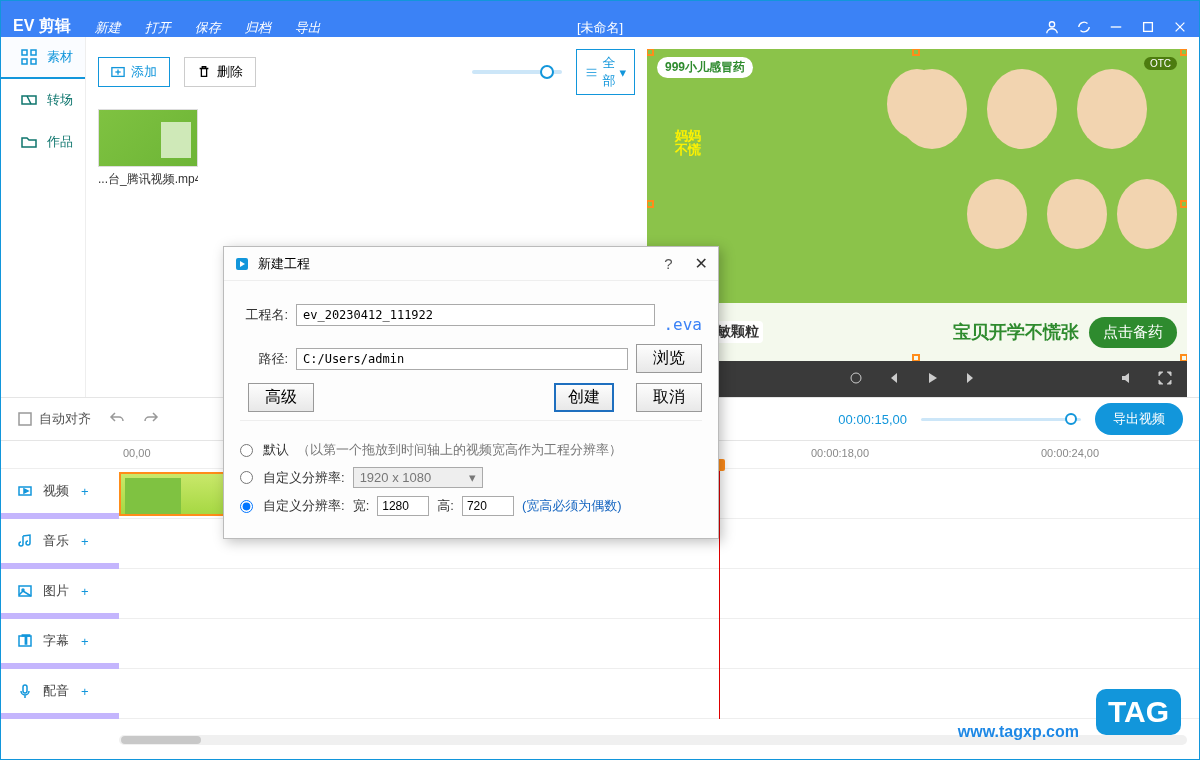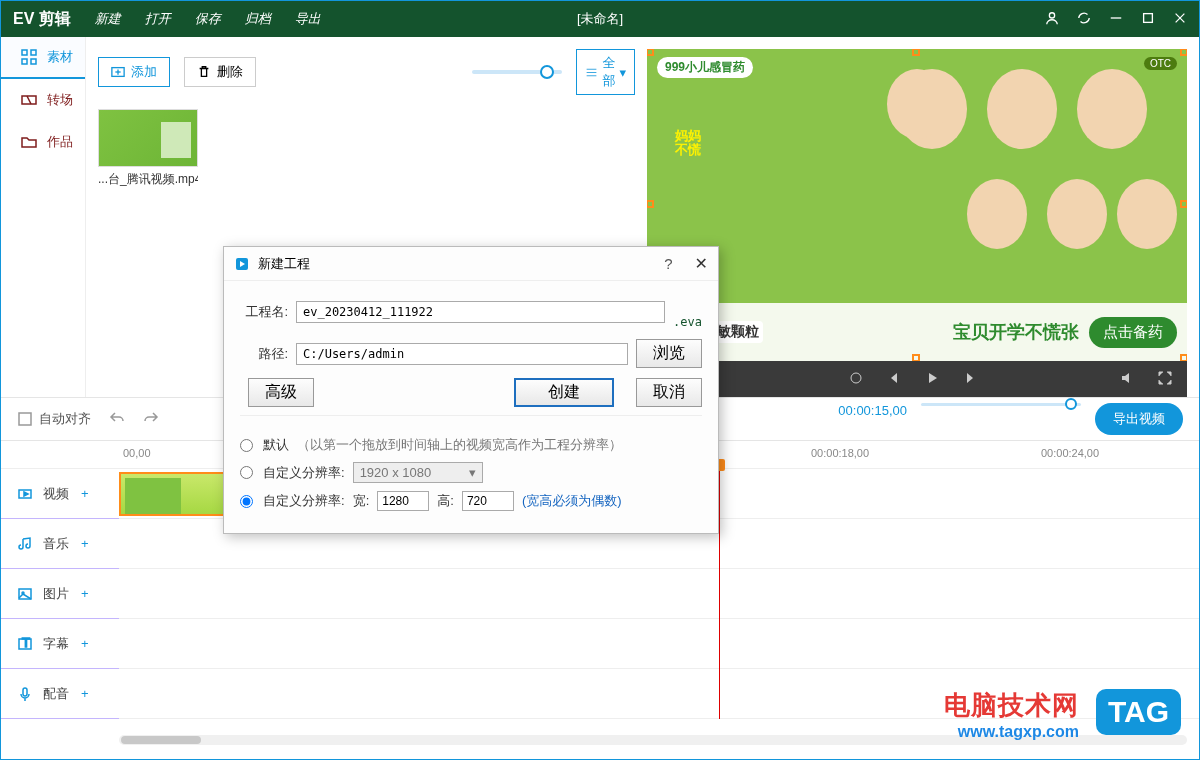--- a/index.html
+++ b/index.html
@@ -1,26 +1,26 @@
 <!DOCTYPE html>
 <html><head>
 <meta charset="utf-8">
 <style>
 *{box-sizing:border-box;margin:0;padding:0;font-family:"Microsoft YaHei",sans-serif;font-size:13px;}
 body{width:1200px;height:760px;overflow:hidden;background:#fff;border:1px solid #1296db;position:relative;}
-.titlebar{height:36px;background:#14532d;color:#fff;display:flex;align-items:center;padding:0 12px;}
+.titlebar{height:36px;background:#3b82f6;color:#fff;display:flex;align-items:flex-end;padding:0 12px;}
 .logo{font-weight:bold;font-size:16px;margin-right:24px;}
 .menu{display:flex;gap:24px;font-style:italic;}
 .menu span{cursor:pointer;}
 .doc-title{position:absolute;left:50%;transform:translateX(-50%);}
 .winbtns{margin-left:auto;display:flex;gap:18px;align-items:center;}
 .winbtns svg{width:14px;height:14px;stroke:#fff;fill:none;stroke-width:1.5;}
 .body{display:flex;height:360px;}
 .left-tabs{width:85px;border-right:1px solid #eee;}
-.tab{height:42px;display:flex;align-items:center;gap:10px;padding-left:20px;color:#7f1d1d;cursor:pointer;}
+.tab{height:42px;display:flex;align-items:center;gap:10px;padding-left:20px;color:#0f766e;cursor:pointer;}
 .tab.active{color:#1296db;border-bottom:2px solid #1296db;background:#fafcff;}
 .tab svg{width:16px;height:16px;stroke:currentColor;fill:none;stroke-width:1.5;}
 .asset-area{flex:1;padding:12px;display:flex;flex-direction:column;}
 .toolbar{display:flex;align-items:center;gap:14px;}
 .btn{border:1px solid #ccc;padding:5px 12px;display:flex;align-items:center;gap:6px;cursor:pointer;background:#fff;}
 .btn.blue{color:#1296db;border-color:#1296db;}
 .btn svg{width:14px;height:14px;stroke:currentColor;fill:none;stroke-width:1.5;}
 .slider{width:90px;height:4px;background:#cce6f8;position:relative;margin-left:auto;border-radius:2px;}
 .slider .thumb{position:absolute;right:8px;top:-5px;width:14px;height:14px;border:2px solid #1296db;background:#fff;border-radius:50%;}
 .filter{border:1px solid #1296db;color:#1296db;padding:4px 8px;display:flex;align-items:center;gap:4px;}
@@ -44,53 +44,53 @@
 .otc{position:absolute;top:8px;right:10px;background:#4d7c0f;color:#fff;border-radius:10px;padding:1px 6px;font-size:10px;}
 .faces{position:absolute;right:20px;top:20px;width:300px;height:220px;}
 .face{position:absolute;border-radius:50%;background:#f2d4b0;}
 .controls{height:36px;background:#3a3a3a;display:flex;align-items:center;padding:0 14px;color:#ccc;gap:22px;}
 .controls .time{font-size:12px;}
 .controls svg{width:16px;height:16px;fill:#ccc;}
 .controls .spacer{flex:1;}
 .mid-bar{height:44px;border-top:1px solid #e5e5e5;border-bottom:1px solid #e5e5e5;display:flex;align-items:center;padding:0 16px;gap:18px;}
 .mid-bar .chk{display:flex;align-items:center;gap:6px;color:#555;}
 .mid-bar svg{width:16px;height:16px;stroke:#999;fill:none;stroke-width:1.5;}
-.mid-right{margin-left:auto;display:flex;gap:14px;}
+.mid-right{margin-left:auto;display:flex;align-items:center;gap:14px;}
 .timecode{color:#1296db;font-size:13px;}
 .tslider{width:160px;height:3px;background:#cce6f8;position:relative;border-radius:2px;}
 .tslider .tt{position:absolute;right:4px;top:-5px;width:12px;height:12px;border:2px solid #1296db;background:#fff;border-radius:50%;}
 .export-btn{background:#1296db;color:#fff;padding:7px 18px;border-radius:16px;cursor:pointer;}
 .timeline{position:relative;height:310px;overflow:hidden;}
 .ruler{height:28px;border-bottom:1px solid #eee;display:flex;position:relative;}
 .ruler .rlabel{position:absolute;top:6px;font-size:11px;color:#888;}
 .track-labels{position:absolute;left:0;top:28px;width:118px;}
-.track{height:50px;border-bottom:1px solid #c4b5fd;display:flex;align-items:center;padding-left:42px;gap:8px;color:#444;position:relative;}
+.track{height:50px;border-bottom:6px solid #c4b5fd;display:flex;align-items:center;padding-left:42px;gap:8px;color:#444;position:relative;}
 .track svg{width:16px;height:16px;stroke:#1296db;fill:none;stroke-width:1.5;position:absolute;left:16px;}
 .track .plus{color:#1296db;margin-left:4px;}
 .track-area{position:absolute;left:118px;right:0;top:28px;}
 .trow{height:50px;border-bottom:1px solid #eee;position:relative;}
 .clip{position:absolute;left:0;top:3px;height:44px;width:600px;background:linear-gradient(#c9e86a,#a6d843);border:2px solid #ff8c1a;}
 .clip-thumb{position:absolute;left:4px;top:4px;width:56px;height:36px;background:#7fc241;}
 .playhead{position:absolute;left:600px;top:0;bottom:0;width:1px;background:#d00;}
 .playhead::before{content:"";position:absolute;top:-10px;left:-6px;width:12px;height:12px;background:#ff8c1a;border-radius:2px;}
 .scrollbar-h{position:absolute;left:118px;right:12px;bottom:6px;height:10px;background:#f0f0f0;border-radius:5px;}
 .scrollbar-h .sthumb{position:absolute;left:2px;top:1px;width:80px;height:8px;background:#c8c8c8;border-radius:4px;}
 
 .dialog{position:absolute;left:222px;top:245px;width:496px;background:#fdfdfd;border:1px solid #bbb;box-shadow:3px 3px 12px rgba(0,0,0,0.25);}
 .dlg-title{height:34px;display:flex;align-items:center;padding:0 10px;gap:8px;border-bottom:1px solid #eee;}
 .dlg-title svg{width:16px;height:16px;fill:#1296db;}
 .dlg-title .q{margin-left:auto;font-size:15px;color:#555;}
 .dlg-title .x{margin-left:14px;font-size:16px;color:#333;cursor:pointer;}
 .dlg-body{padding:14px 16px;}
 .frow{display:flex;align-items:center;gap:8px;margin-bottom:10px;}
 .frow label{width:48px;text-align:right;color:#333;}
 .frow input[type=text]{flex:1;border:1px solid #aaa;padding:3px 6px;font-family:monospace;font-size:12px;}
-.ext{font-family:monospace;font-size:12px;color:#14532d;margin-top:20px;}
+.ext{font-family:monospace;font-size:16px;color:#3b82f6;margin-top:20px;}
 .wbtn{border:1px solid #999;background:linear-gradient(#fdfdfd,#e8e8e8);padding:3px 16px;cursor:pointer;font-size:16px;}
-.wbtn.primary{border:2px solid #1e6fbf;padding:2px 32px;}
+.wbtn.primary{border:2px solid #1e6fbf;padding:2px 12px;}
 .dlg-actions{display:flex;gap:22px;margin:8px 0 8px 8px;align-items:center;}
 .adv-group{border-top:1px solid #eee;padding-top:12px;}
 .radio-row{display:flex;align-items:center;gap:8px;margin:8px 0;color:#333;}
 .radio-row input[type=radio]{margin-right:2px;}
 .note{color:#777;}
 .sel{border:1px solid #aaa;background:#eee;padding:2px 6px;width:130px;color:#777;display:inline-flex;justify-content:space-between;}
 .numin{width:52px;border:1px solid #aaa;padding:2px 4px;text-align:left;font-size:12px;}
 .bluehint{color:#1565c0;}
 
 .watermark{position:absolute;right:16px;bottom:18px;text-align:right;}
@@ -390,16 +390,15 @@
         <input class="numin" value="1280" style="">
         <span>高:</span>
         <input class="numin" value="720" style="">
         <span class="bluehint">(宽高必须为偶数)</span>
       </div>
     </div>
   </div>
 </div>
 
 <div class="watermark">
-  <div class="wm1">电脑技术网</div>
   <div class="wm2">www.tagxp.com</div>
 </div>
 <div class="tag">TAG</div>
 
 </body></html>

